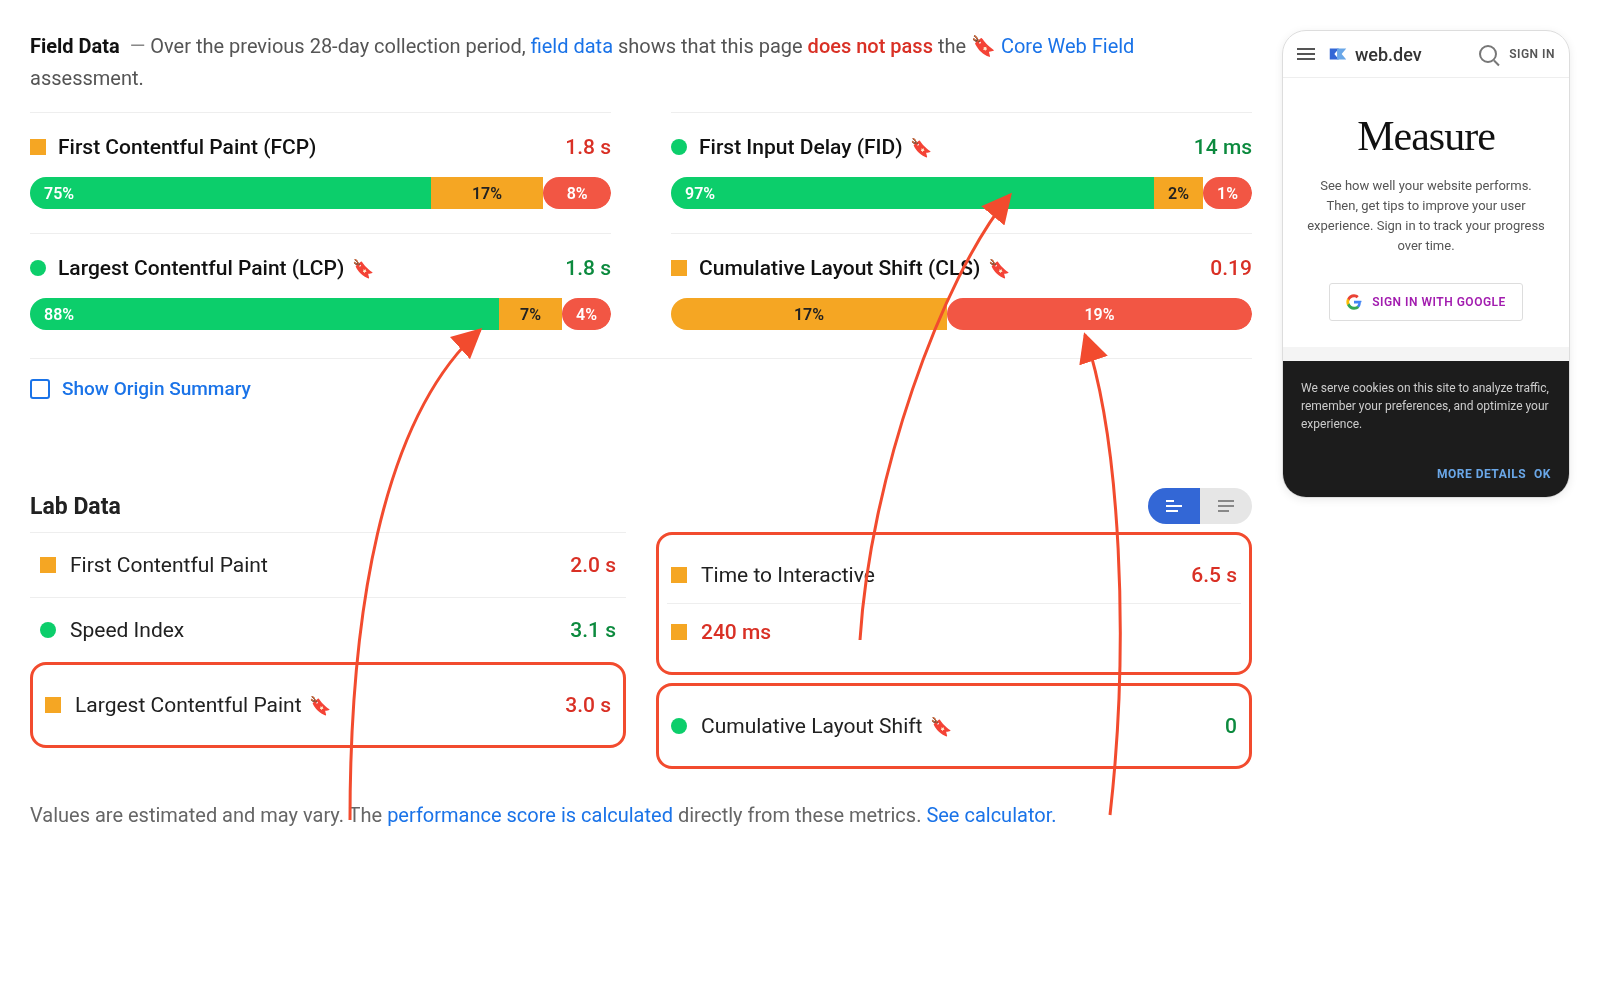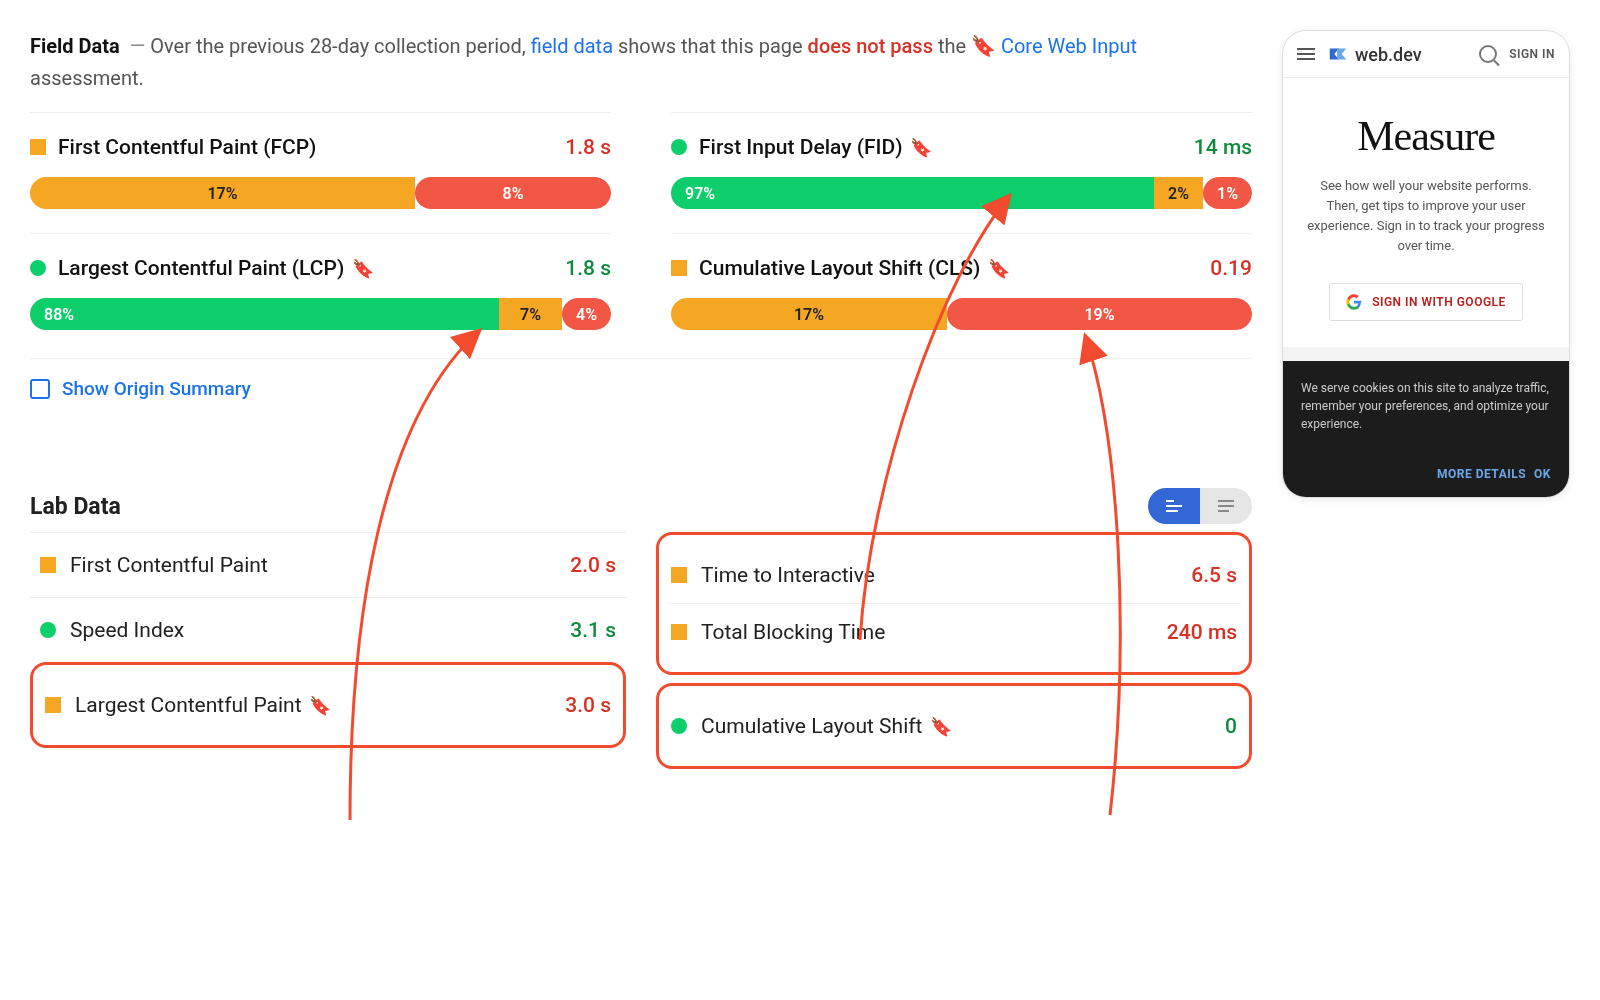--- a/index.html
+++ b/index.html
@@ -66,21 +66,21 @@
 .hamb span { width: 18px; height: 2px; background: #555; }
 .logo { display: flex; align-items: center; gap: 6px; color: #333; font-size: 18px; font-weight: 500; }
 .logo svg { width: 22px; height: 22px; }
 .dhead .sp { flex: 1; }
 .search-icon { width: 18px; height: 18px; border: 2px solid #777; border-radius: 50%; position: relative; }
 .search-icon::after { content: ""; position: absolute; width: 7px; height: 2px; background: #777; bottom: -3px; right: -5px; transform: rotate(45deg); }
 .signin { font-size: 12px; font-weight: 600; color: #555; letter-spacing: 0.5px; }
 .dbody { padding: 34px 20px 26px; text-align: center; }
 .dbody h1 { font-size: 42px; font-weight: 400; color: #111; margin-bottom: 16px; font-family: Georgia, serif; letter-spacing: -1px; }
 .dbody p { font-size: 13px; color: #555; line-height: 1.55; margin-bottom: 26px; }
-.gbtn { display: inline-flex; align-items: center; gap: 10px; border: 1px solid #ddd; padding: 10px 16px; font-size: 12px; font-weight: 600; color: #b91c1c; letter-spacing: 0.5px; border-radius: 3px; }
+.gbtn { display: inline-flex; align-items: center; gap: 10px; border: 1px solid #ddd; padding: 10px 16px; font-size: 12px; font-weight: 600; color: #a21caf; letter-spacing: 0.5px; border-radius: 3px; }
 .glogo { width: 16px; height: 16px; }
 .dgap { height: 14px; background: #f4f4f4; }
 .dcookie { background: #1c1c1c; color: #ccc; padding: 18px 18px 14px; font-size: 12px; line-height: 1.5; }
 .dcookie .actions { display: flex; justify-content: flex-end; gap: 8px; margin-top: 32px; color: #6aa7e8; font-size: 12px; font-weight: 700; letter-spacing: 0.5px; }
 
 svg.arrows { position: absolute; top: 0; left: 0; pointer-events: none; }
 </style>
 </head>
 <body>
 
@@ -89,32 +89,33 @@
 
   <p class="intro">
     <b>Field Data</b>&nbsp;
     <span class="dash">—</span>
     <span>Over the previous 28-day collection period,</span>
     <span class="link">field data</span>
     <span>shows that this page</span>
     <span class="fail">does not pass</span>
     <span>the</span>
     <span class="bk">🔖</span>
-    <span class="link">Core Web Input</span>
+    <span class="link">Core Web Field</span>
     <span>assessment.</span>
   </p>
 
   <div class="metrics" id="metrics">
         <div class="metric">
           <div class="mhead">
     <span class="dot sq orange"></span>
     <span class="name">First Contentful Paint (FCP) </span>
     <span class="val vred">1.8 s</span>
   </div>
           <div class="bar">
+            <div class="seg g" style="flex:75">75%</div>
             <div class="seg o" style="flex:17">17%</div>
             <div class="seg r" style="flex:8">8%</div>
           </div>
         </div>
         <div class="metric">
           <div class="mhead">
     <span class="dot ci green"></span>
     <span class="name">First Input Delay (FID) <span class="bk-icon">🔖</span></span>
     <span class="val vgreen">14 ms</span>
   </div>
@@ -196,34 +197,39 @@
         </div>
     <div id="lab-right">
           <div class="hilite">
             <div class="lrow">
     <span class="dot sq orange"></span>
     <span class="name">Time to Interactive </span>
     <span class="val vred">6.5 s</span>
   </div>
             <div class="lrow">
     <span class="dot sq orange"></span>
-    <span class="name">Total Blocking Time </span>
     <span class="val vred">240 ms</span>
   </div>
           </div>
           <div class="hilite" style="margin-top:8px">
             <div class="lrow">
     <span class="dot ci green"></span>
     <span class="name">Cumulative Layout Shift <span class="bk-icon">🔖</span></span>
     <span class="val vgreen">0</span>
   </div>
           </div>
         </div>
   </div>
 
+  <p class="footer">
+    <span>Values are estimated and may vary. The</span>
+    <span class="link">performance score is calculated</span>
+    <span>directly from these metrics.</span>
+    <span class="link">See calculator.</span>
+  </p>
 
 </div>
 
 <div class="device">
   <div class="dhead">
     <div class="hamb">
           <span></span>
           <span></span>
           <span></span>
         </div>

